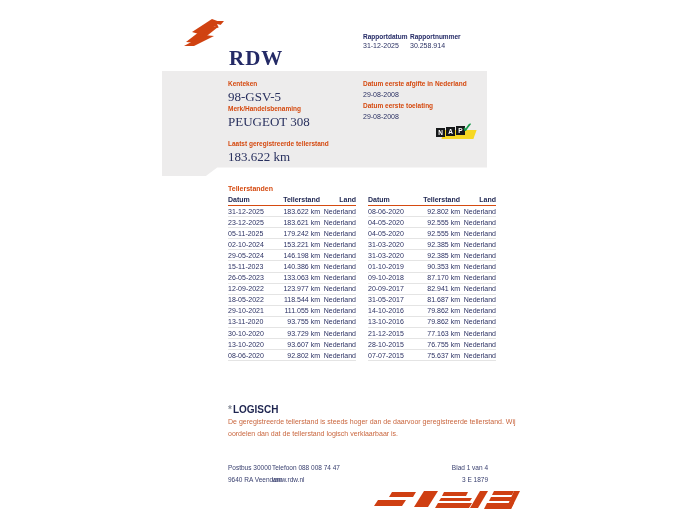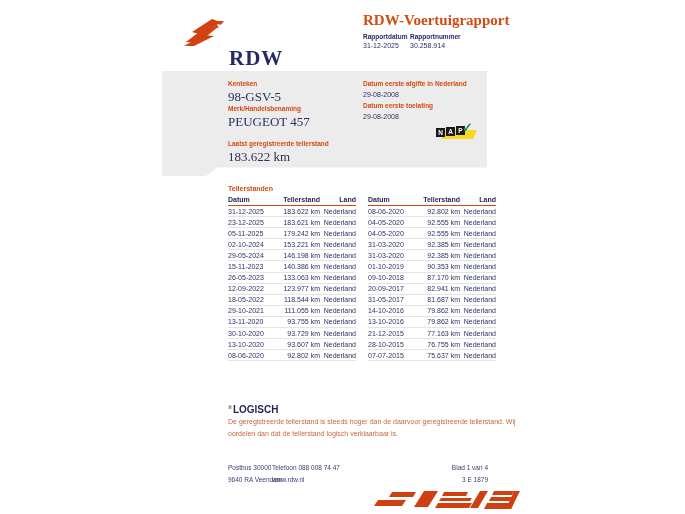--- a/index.html
+++ b/index.html
@@ -64,40 +64,39 @@
     <svg class="logo-svg" width="44" height="32" viewBox="0 0 44 32">
       <polygon points="2,27 24,10 34,12 14,28" fill="#d04211"></polygon>
       <polygon points="8,17 28,4 36,7 18,20" fill="#d04211"></polygon>
       <polygon points="30,6 40,6 34,13 28,10" fill="#d04211"></polygon>
       <polygon points="0,31 20,20 30,21 10,31" fill="#d04211"></polygon>
       <polygon points="33,9 41,11 36,15" fill="#ffffff"></polygon>
     </svg>
   </div>
   <div class="abs wordmark" style="left:229px;top:12px;margin-top:34px;">RDW</div>
 
-  <div class="abs doc-title" style="left:363px;top:12px;">RDW-Voertuigrapport</div>
 
   <div class="abs" style="left:363px;top:33px;">
     <div class="meta-label">Rapportdatum</div>
     <div class="meta-value">31-12-2025</div>
   </div>
   <div class="abs" style="left:410px;top:33px;">
     <div class="meta-label">Rapportnummer</div>
     <div class="meta-value">30.258.914</div>
   </div>
 
   <div class="abs graybox"></div>
 
   <div class="abs" style="left:228px;top:80px;">
     <div class="field-label">Kenteken</div>
     <div class="field-value-serif">98-GSV-5</div>
   </div>
   <div class="abs" style="left:228px;top:105px;">
     <div class="field-label">Merk/Handelsbenaming</div>
-    <div class="field-value-serif">PEUGEOT 457</div>
+    <div class="field-value-serif">PEUGEOT 308</div>
   </div>
   <div class="abs" style="left:228px;top:140px;">
     <div class="field-label">Laatst geregistreerde tellerstand</div>
     <div class="field-value-serif">183.622 km</div>
   </div>
 
   <div class="abs" style="left:363px;top:80px;">
     <div class="field-label">Datum eerste afgifte in Nederland</div>
     <div class="field-value-small">29-08-2008</div>
   </div>

